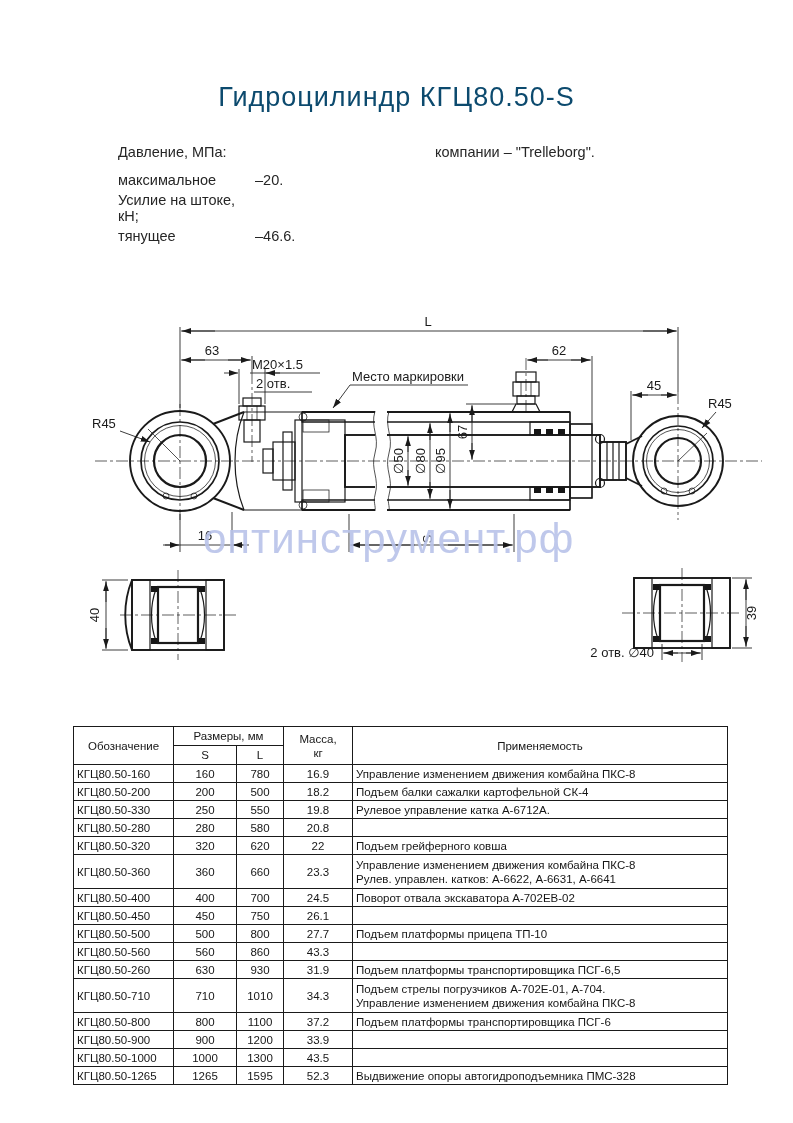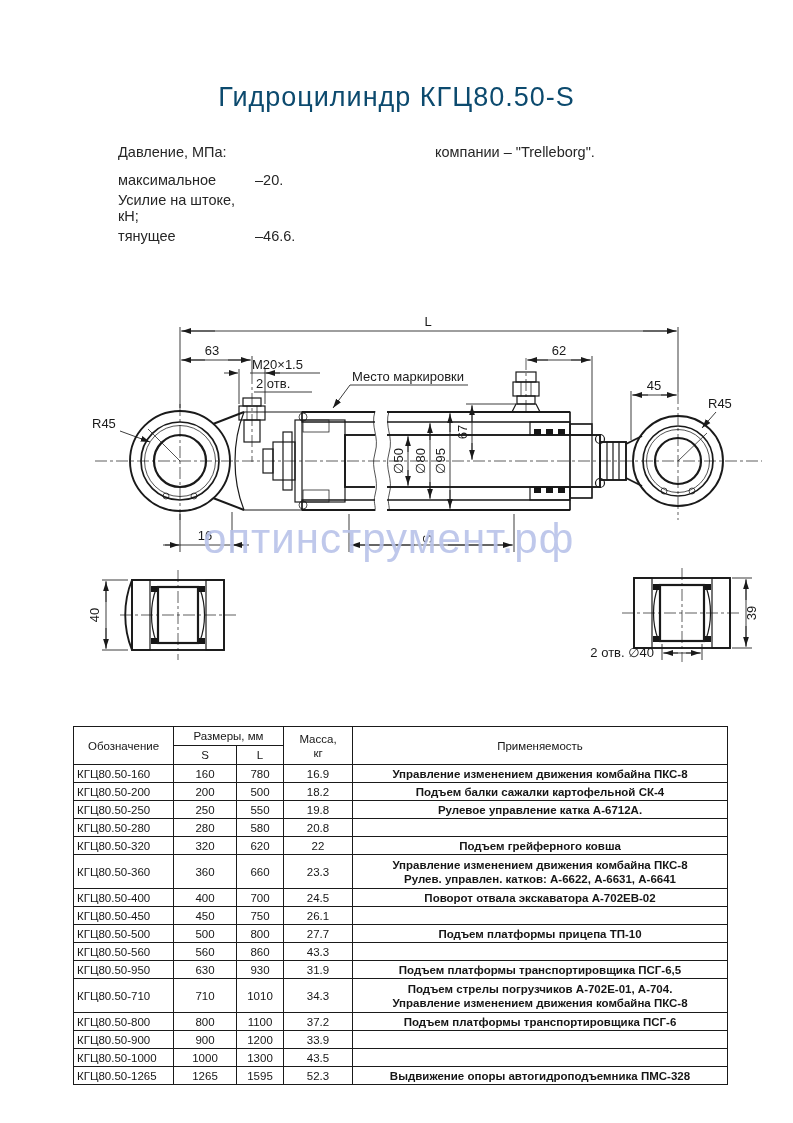--- a/index.html
+++ b/index.html
@@ -24,21 +24,21 @@
   .wm{font-family:"Liberation Sans",sans-serif;font-size:42px;fill:#b9c3e9;opacity:0.9;letter-spacing:1px;}
   
   .tablewrap{position:absolute;left:73px;top:710px;width:655px;margin-top:16px;}
   table.spec{border-collapse:collapse;width:100%;font-size:11.5px;color:#161616;
              table-layout:fixed;}
   table.spec th,table.spec td{border:1px solid #1a1a1a;padding:0 3px;line-height:14px;}
   table.spec th{font-weight:normal;}
   col.c-model{width:100px;} col.c-s{width:63px;} col.c-l{width:47px;} col.c-mass{width:69px;}
   td.model{text-align:left;padding-left:8px;height:17px;}
   td.num,td.mass{text-align:center;}
-  td.app{text-align:center;white-space:pre-line;font-weight:bold;}
+  td.app{text-align:left;white-space:pre-line;}
   tr.hrow th{height:18px;text-align:center;}
   tr.tall td{height:33px;}
 </style>
 </head>
 <body>
 
 <div class="page">
 
   <h1 class="title">Гидроцилиндр КГЦ80.50-S</h1>
 
@@ -382,21 +382,21 @@
           <td class="app">Управление изменением движения комбайна ПКС-8</td>
         </tr>
         <tr>
           <td class="model">КГЦ80.50-200</td>
           <td class="num">200</td>
           <td class="num">500</td>
           <td class="mass">18.2</td>
           <td class="app">Подъем балки сажалки картофельной СК-4</td>
         </tr>
         <tr>
-          <td class="model">КГЦ80.50-250</td>
+          <td class="model">КГЦ80.50-330</td>
           <td class="num">250</td>
           <td class="num">550</td>
           <td class="mass">19.8</td>
           <td class="app">Рулевое управление катка А-6712А.</td>
         </tr>
         <tr>
           <td class="model">КГЦ80.50-280</td>
           <td class="num">280</td>
           <td class="num">580</td>
           <td class="mass">20.8</td>
@@ -439,21 +439,21 @@
           <td class="app">Подъем платформы прицепа ТП-10</td>
         </tr>
         <tr>
           <td class="model">КГЦ80.50-560</td>
           <td class="num">560</td>
           <td class="num">860</td>
           <td class="mass">43.3</td>
           <td class="app"></td>
         </tr>
         <tr>
-          <td class="model">КГЦ80.50-950</td>
+          <td class="model">КГЦ80.50-260</td>
           <td class="num">630</td>
           <td class="num">930</td>
           <td class="mass">31.9</td>
           <td class="app">Подъем платформы транспортировщика ПСГ-6,5</td>
         </tr>
         <tr class="tall">
           <td class="model">КГЦ80.50-710</td>
           <td class="num">710</td>
           <td class="num">1010</td>
           <td class="mass">34.3</td>

